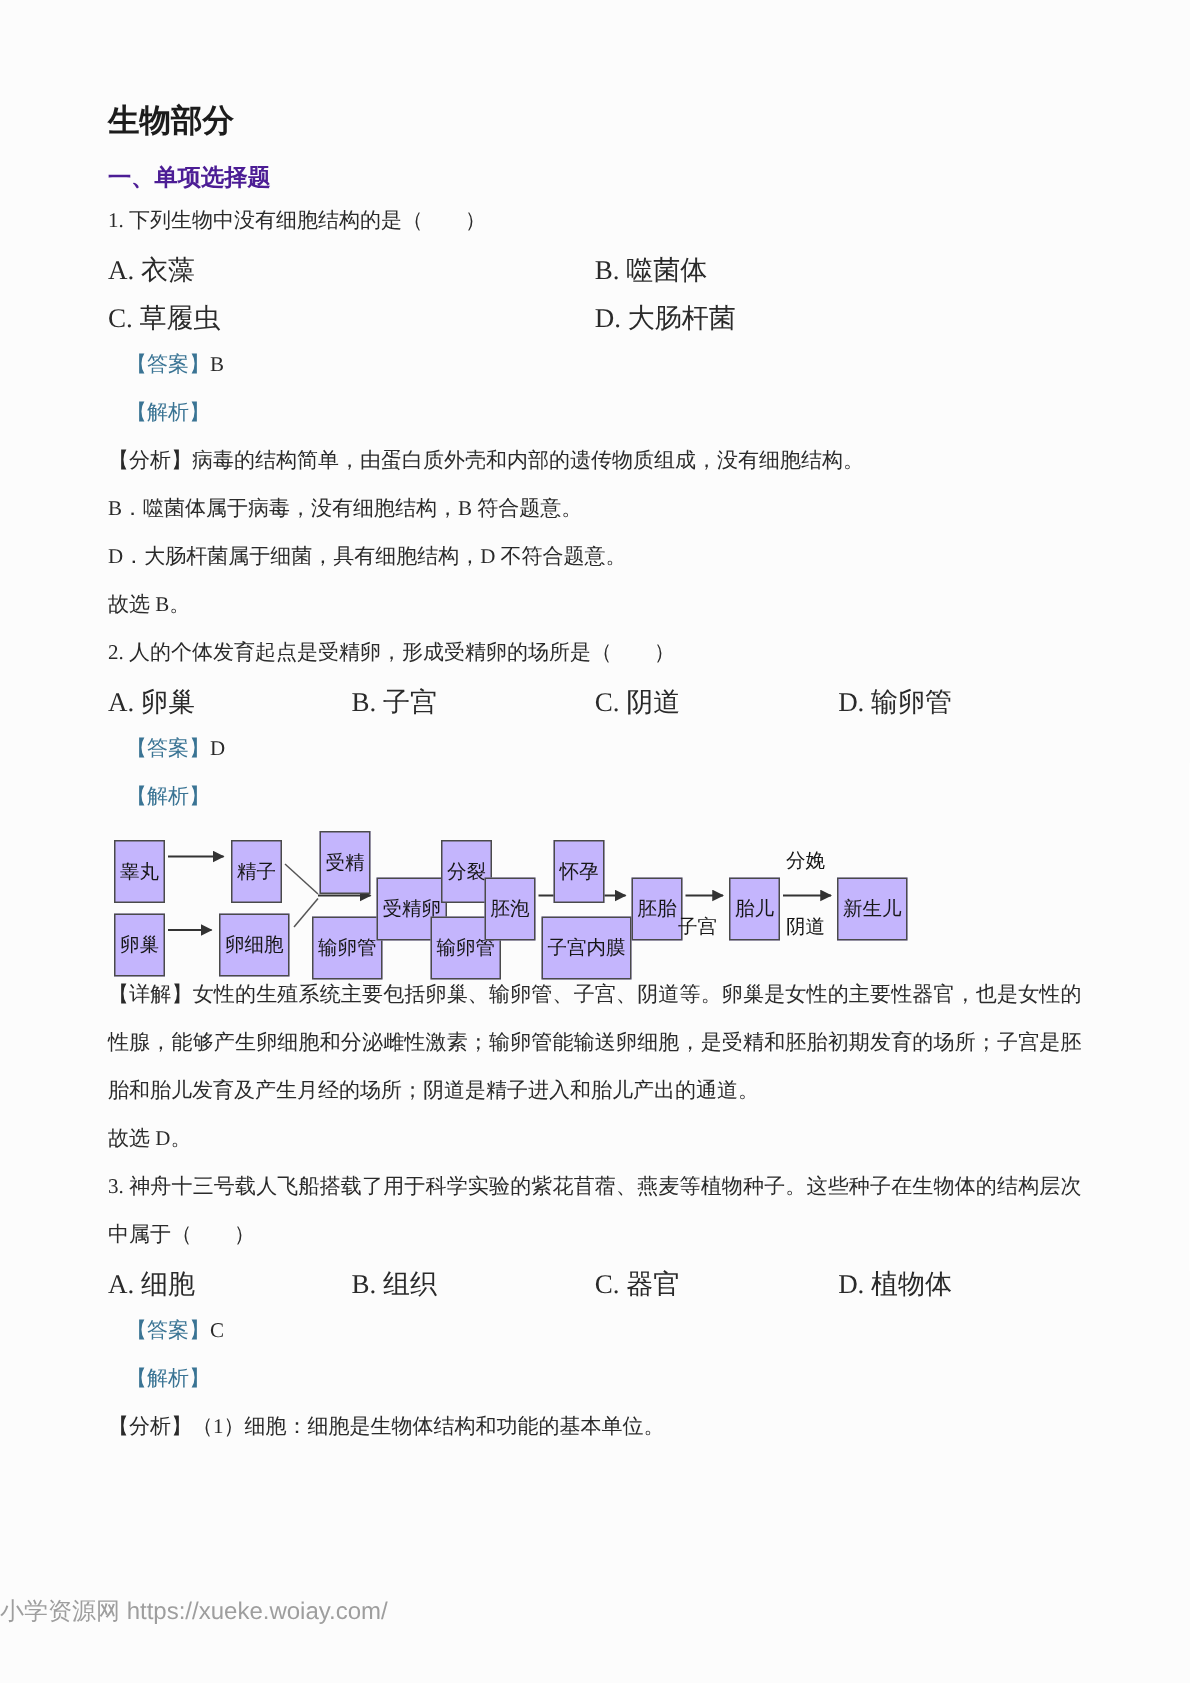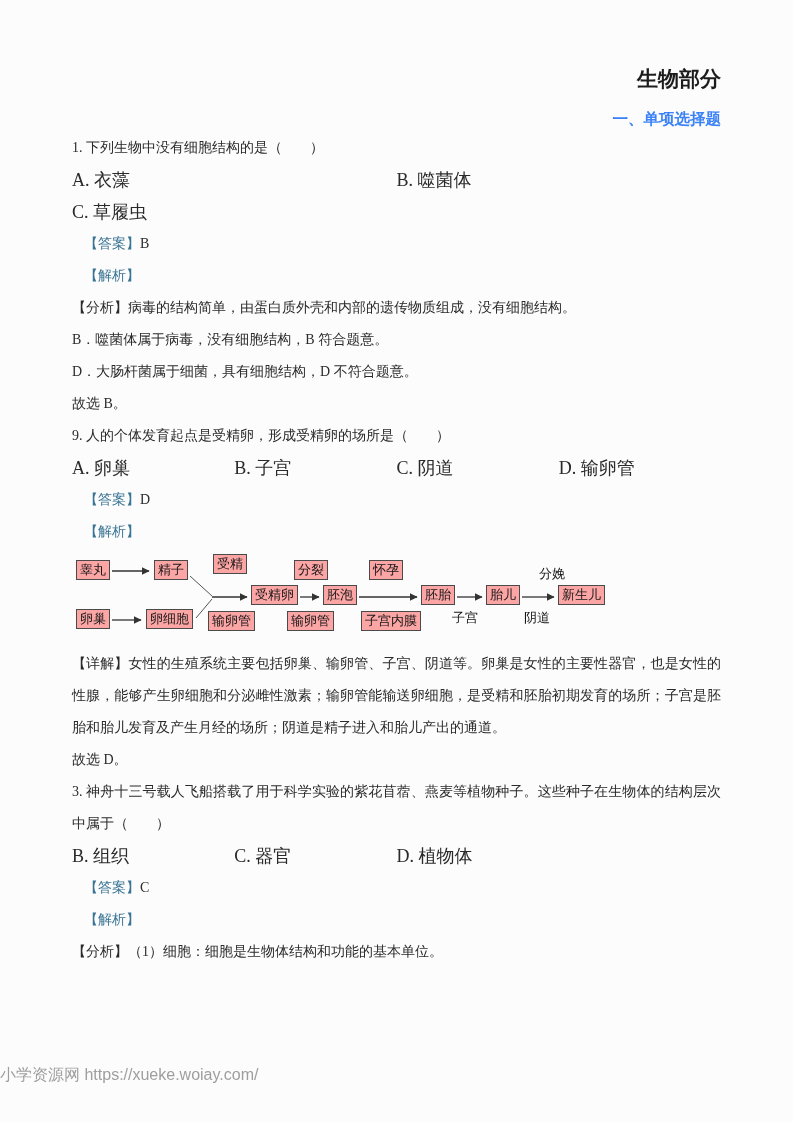--- a/index.html
+++ b/index.html
@@ -10,35 +10,34 @@
     margin: 0 auto;
     background: #fcfcfc;
     overflow: hidden;
     font-family: "Liberation Serif", "DejaVu Serif", serif;
     color: #2a2a2a;
   }
   .content { padding: 0 72px; }
   .title {
     margin: 0;
     padding-top: 66px;
-    font-family: Liberation Mono, monospace;
+    font-family: Liberation Sans, sans-serif;
     font-weight: bold;
     font-size: 21px;
     line-height: 30px;
-    text-align: right;
+    text-align: left;
     color: #1c1c1c;
   }
   .section {
     margin: 10px 0 0 0;
     font-family: "Liberation Sans", "DejaVu Sans", sans-serif;
     font-weight: bold;
     font-size: 15.5px;
     line-height: 26px;
-    color: #3b82f6;
-    text-align: right;
+    color: #4c1d95;
   }
   .line {
     margin: 0;
     font-size: 14px;
     line-height: 32px;
   }
   .just { text-align: justify; }
   .tag { color: #3a7494; margin-left: 12px; }
   .opts {
     display: grid;
@@ -57,22 +56,22 @@
   .dsvg { position: absolute; left: 0; top: 0; }
   .dnode {
     position: absolute;
     font-size: 13px;
     line-height: 16px;
     white-space: nowrap;
     color: #161616;
   }
   .boxed {
     border: 1px solid #4a4a4a;
-    padding: 1px 3px;
-    background: #fca5a5;
+    padding: 12px 3px;
+    background: #c4b5fd;
     text-align: center;
   }
   .footer {
     position: absolute;
     left: 0;
     right: 0;
     top: 1064px;
     font-family: "Liberation Sans", "DejaVu Sans", sans-serif;
     font-size: 16px;
     line-height: 22px;
@@ -88,29 +87,30 @@
     <h1 class="title">生物部分</h1>
     <h2 class="section">一、单项选择题</h2>
 
     <p class="line">1. 下列生物中没有细胞结构的是（　　）</p>
     <div class="opts cols2">
       <span>A. 衣藻</span>
       <span>B. 噬菌体</span>
     </div>
     <div class="opts cols2">
       <span>C. 草履虫</span>
+      <span>D. 大肠杆菌</span>
     </div>
     <p class="line"><span class="tag">【答案】</span><span>B</span></p>
     <p class="line"><span class="tag">【解析】</span></p>
     <p class="line just">【分析】病毒的结构简单，由蛋白质外壳和内部的遗传物质组成，没有细胞结构。</p>
     <p class="line just">B．噬菌体属于病毒，没有细胞结构，B 符合题意。</p>
     <p class="line just">D．大肠杆菌属于细菌，具有细胞结构，D 不符合题意。</p>
     <p class="line">故选 B。</p>
 
-    <p class="line">9. 人的个体发育起点是受精卵，形成受精卵的场所是（　　）</p>
+    <p class="line">2. 人的个体发育起点是受精卵，形成受精卵的场所是（　　）</p>
     <div class="opts cols4">
       <span>A. 卵巢</span>
       <span>B. 子宫</span>
       <span>C. 阴道</span>
       <span>D. 输卵管</span>
     </div>
     <p class="line"><span class="tag">【答案】</span><span>D</span></p>
     <p class="line"><span class="tag">【解析】</span></p>
 
     <div class="diagram">
@@ -138,30 +138,31 @@
       <div class="dnode boxed" style="left:136px;top:61px">输卵管</div>
       <div class="dnode boxed" style="left:179px;top:35px">受精卵</div>
       <div class="dnode boxed" style="left:222px;top:10px">分裂</div>
       <div class="dnode boxed" style="left:215px;top:61px">输卵管</div>
       <div class="dnode boxed" style="left:251px;top:35px">胚泡</div>
       <div class="dnode boxed" style="left:297px;top:10px">怀孕</div>
       <div class="dnode boxed" style="left:289px;top:61px">子宫内膜</div>
       <div class="dnode boxed" style="left:349px;top:35px">胚胎</div>
       <div class="dnode" style="left:380px;top:60px">子宫</div>
       <div class="dnode boxed" style="left:414px;top:35px">胎儿</div>
-      <div class="dnode" style="left:467px;top:16px">分娩</div>
+      <div class="dnode" style="left:452px;top:16px">分娩</div>
       <div class="dnode" style="left:452px;top:60px">阴道</div>
       <div class="dnode boxed" style="left:486px;top:35px">新生儿</div>
     </div>
 
     <p class="line just">【详解】女性的生殖系统主要包括卵巢、输卵管、子宫、阴道等。卵巢是女性的主要性器官，也是女性的性腺，能够产生卵细胞和分泌雌性激素；输卵管能输送卵细胞，是受精和胚胎初期发育的场所；子宫是胚胎和胎儿发育及产生月经的场所；阴道是精子进入和胎儿产出的通道。</p>
     <p class="line">故选 D。</p>
 
     <p class="line just">3. 神舟十三号载人飞船搭载了用于科学实验的紫花苜蓿、燕麦等植物种子。这些种子在生物体的结构层次中属于（　　）</p>
     <div class="opts cols4">
+      <span>A. 细胞</span>
       <span>B. 组织</span>
       <span>C. 器官</span>
       <span>D. 植物体</span>
     </div>
     <p class="line"><span class="tag">【答案】</span><span>C</span></p>
     <p class="line"><span class="tag">【解析】</span></p>
     <p class="line just">【分析】（1）细胞：细胞是生物体结构和功能的基本单位。</p>
 
   </div>
 

